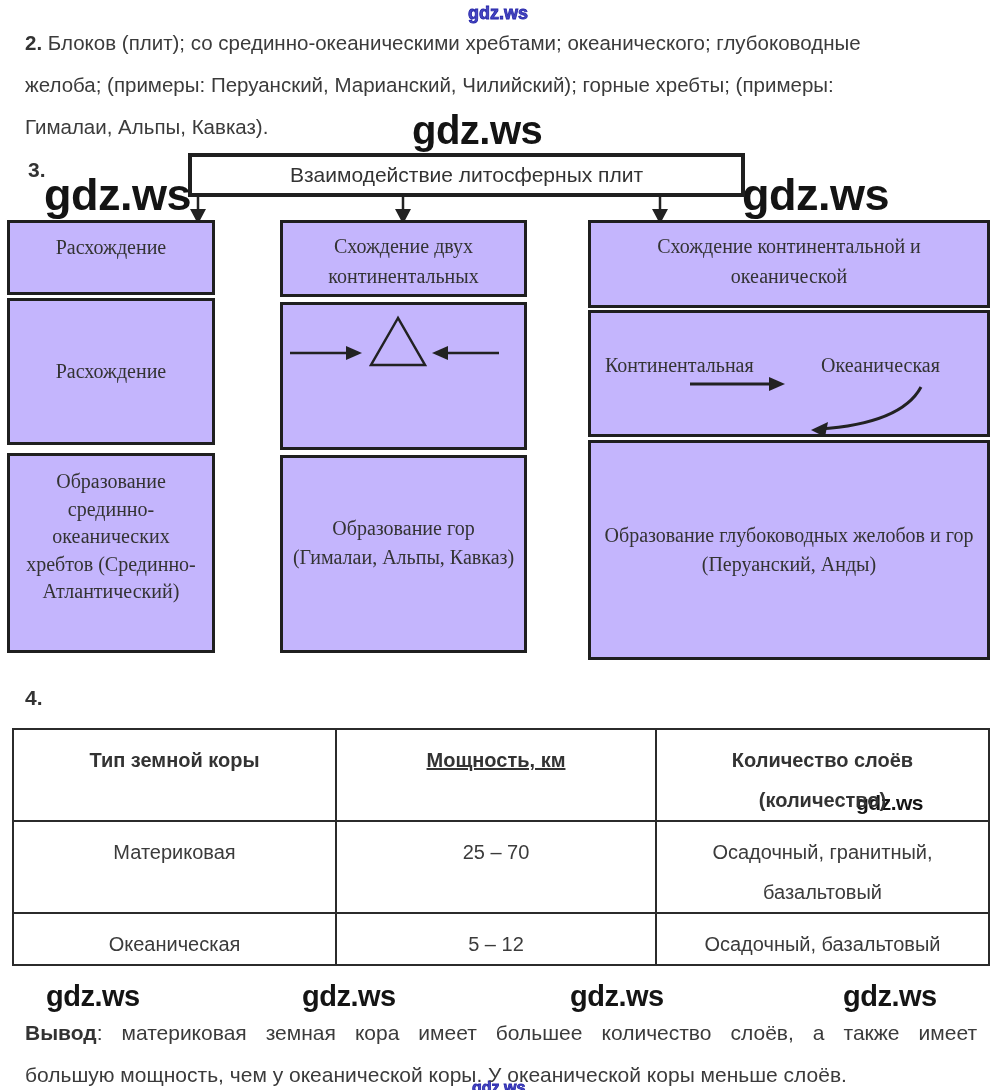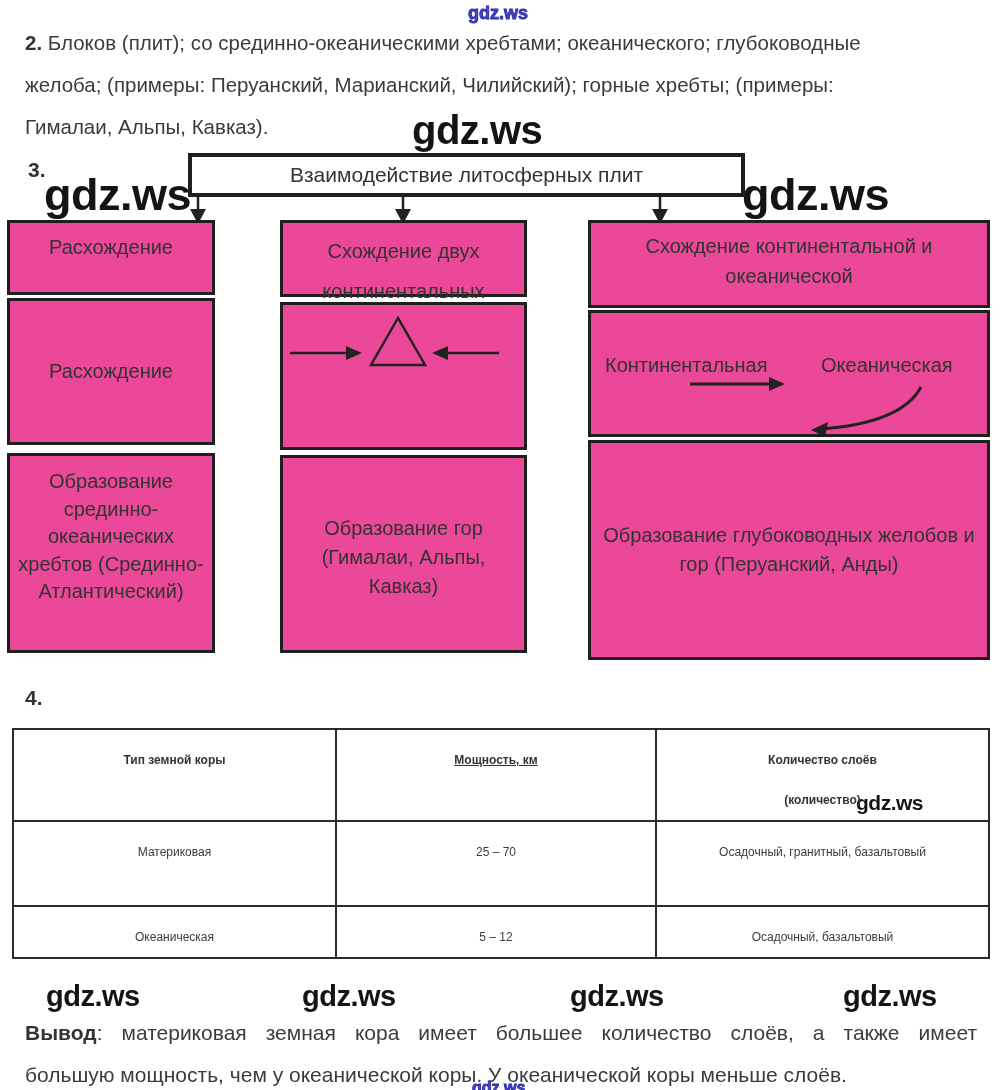--- a/index.html
+++ b/index.html
@@ -14,35 +14,35 @@
   .num { font-weight: bold; color: #333; }
   .wm {
     font-weight: 600; color: #141414; line-height: 1;
     letter-spacing: -0.5px; white-space: nowrap;
   }
   .wm-blue {
     color: #4747c2; -webkit-text-stroke: 0.8px #2323a8;
     font-weight: bold; line-height: 1; white-space: nowrap;
   }
   .dbox {
-    position: absolute; border: 3px solid #1f1f1f; background: #ec4899;
+    position: absolute; border: 3px solid #1f1f1f; background: #c4b5fd;
     box-sizing: border-box; font-size: 20px; line-height: 29px;
-    color: #333; text-align: center;
+    color: #333; text-align: center; font-family: Liberation Serif, serif;
   }
   .dbox.flexc { display: flex; align-items: center; justify-content: center; }
   .hdrbox {
     position: absolute; border: 4px solid #1f1f1f; background: #fff;
     box-sizing: border-box; display: flex; align-items: center; justify-content: center;
     font-size: 21px; color: #333;
   }
   .pad { padding: 0 8px; }
   table.crust {
     position: absolute; left: 12px; top: 728px; width: 976px;
     border-collapse: collapse; table-layout: fixed;
-    font-size: 12px; color: #3b3b3b;
+    font-size: 20px; color: #3b3b3b;
   }
   table.crust th, table.crust td {
     border: 2px solid #2b2b2b; vertical-align: top; text-align: center;
     padding: 10px 6px 0 6px; line-height: 40px; font-weight: normal;
   }
   .just { text-align: justify; text-align-last: justify; }
   svg { display: block; }
 </style>
 </head>
 <body>
@@ -89,21 +89,21 @@
   <div class="dbox pad" style="left:7px; top:220px; width:208px; height:75px; padding-top:10px;">
     <span>Расхождение</span>
   </div>
   <div class="dbox flexc pad" style="left:7px; top:298px; width:208px; height:147px;">
     <span>Расхождение</span>
   </div>
   <div class="dbox pad" style="left:7px; top:453px; width:208px; height:200px; padding-top:12px; line-height:27.5px;">
     <span>Образование срединно-океанических хребтов (Срединно-Атлантический)</span>
   </div>
 
-  <div class="dbox pad" style="left:280px; top:220px; width:247px; height:77px; padding-top:8px; line-height:40px;">
+  <div class="dbox pad" style="left:280px; top:220px; width:247px; height:77px; padding-top:8px; line-height:30px;">
     <span>Схождение двух континентальных</span>
   </div>
   <div class="dbox" style="left:280px; top:302px; width:247px; height:148px;">
     <svg width="241" height="142" viewBox="0 0 241 142">
       <g stroke="#222" stroke-width="2.5" fill="none">
         <line x1="7" y1="48" x2="64" y2="48"></line>
         <path d="M115,13 L88,60 L142,60 Z"></path>
         <line x1="164" y1="48" x2="216" y2="48"></line>
       </g>
       <g fill="#222">

